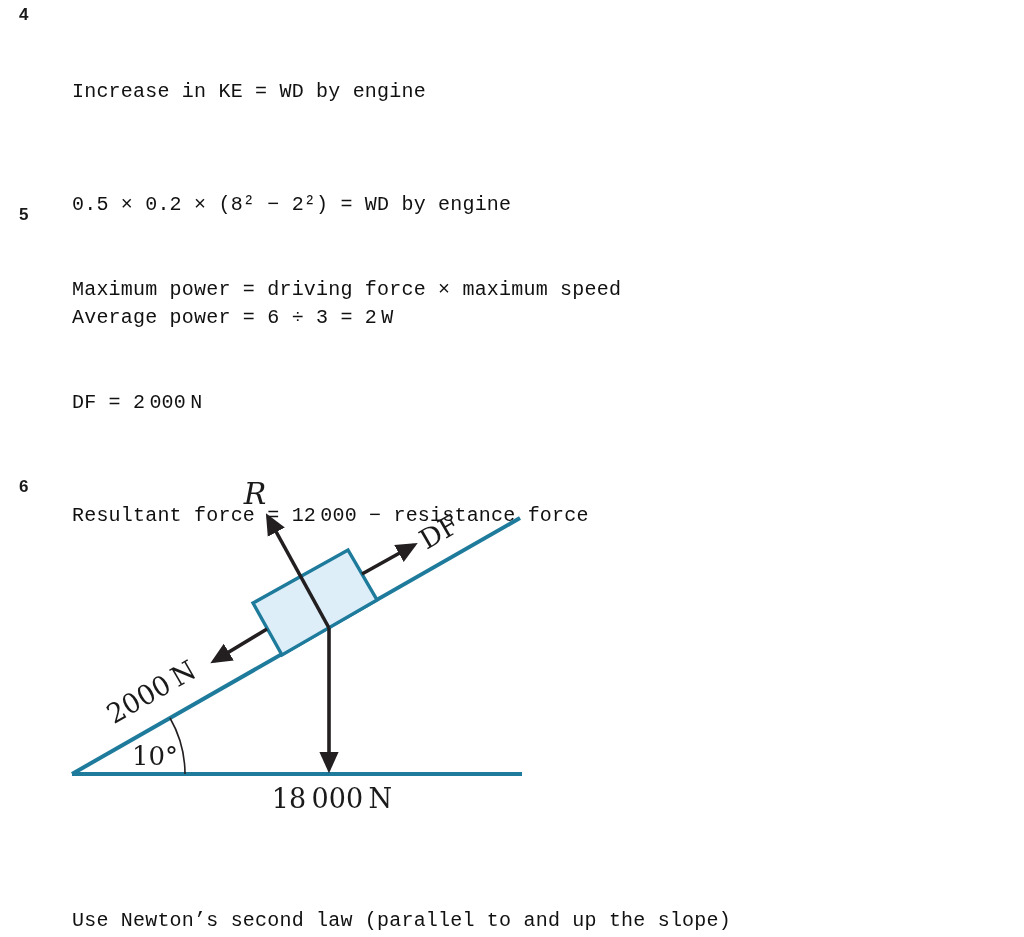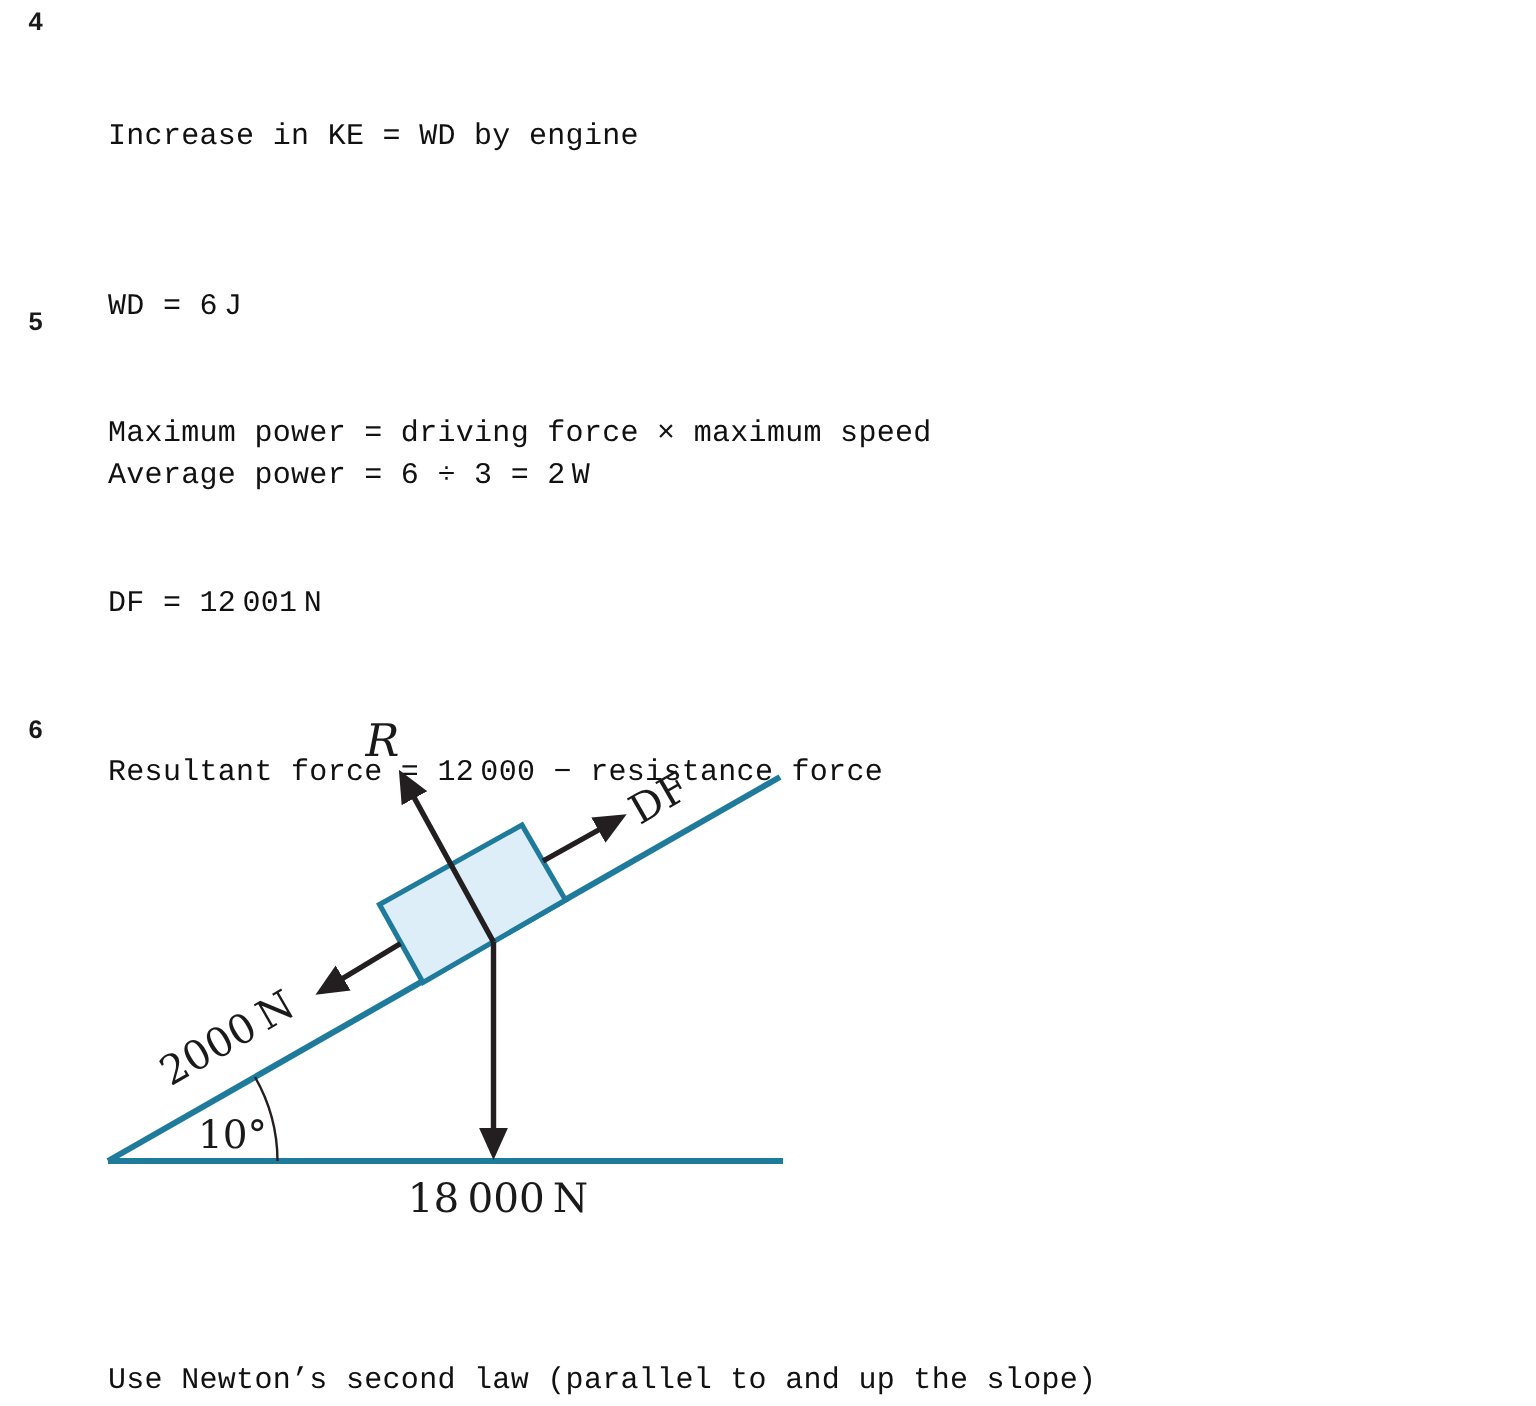--- a/index.html
+++ b/index.html
@@ -44,28 +44,28 @@
   }
 </style>
 </head>
 <body>
 
 <div class="page">
 
   <div class="problem-number" style="top:5px;">4</div>
   <div class="problem-lines" style="top:-2px;">
     <div class="solution-line">Increase in KE = WD by engine</div>
-    <div class="solution-line">WD = 6 J</div>
+    <div class="solution-line">0.5 × 0.2 × (8² − 2²) = WD by engine</div>
     <div class="solution-line">Average power = 6 ÷ 3 = 2 W</div>
   </div>
 
   <div class="problem-number" style="top:205px;">5</div>
   <div class="problem-lines" style="top:196px;">
     <div class="solution-line">Maximum power = driving force × maximum speed</div>
-    <div class="solution-line">DF = 12 001 N</div>
+    <div class="solution-line">DF = 2 000 N</div>
     <div class="solution-line">Resultant force = 12 000 − resistance force</div>
     
   </div>
 
   <div class="problem-number" style="top:477px;">6</div>
 
   <svg class="diagram-svg" viewBox="0 470 560 350">
     <defs>
       <marker id="ah" viewBox="0 0 10 10" refX="8" refY="5" markerWidth="6" markerHeight="6" orient="auto">
         <path d="M0,0.5 L10,5 L0,9.5 Z" fill="#231f20"></path>

